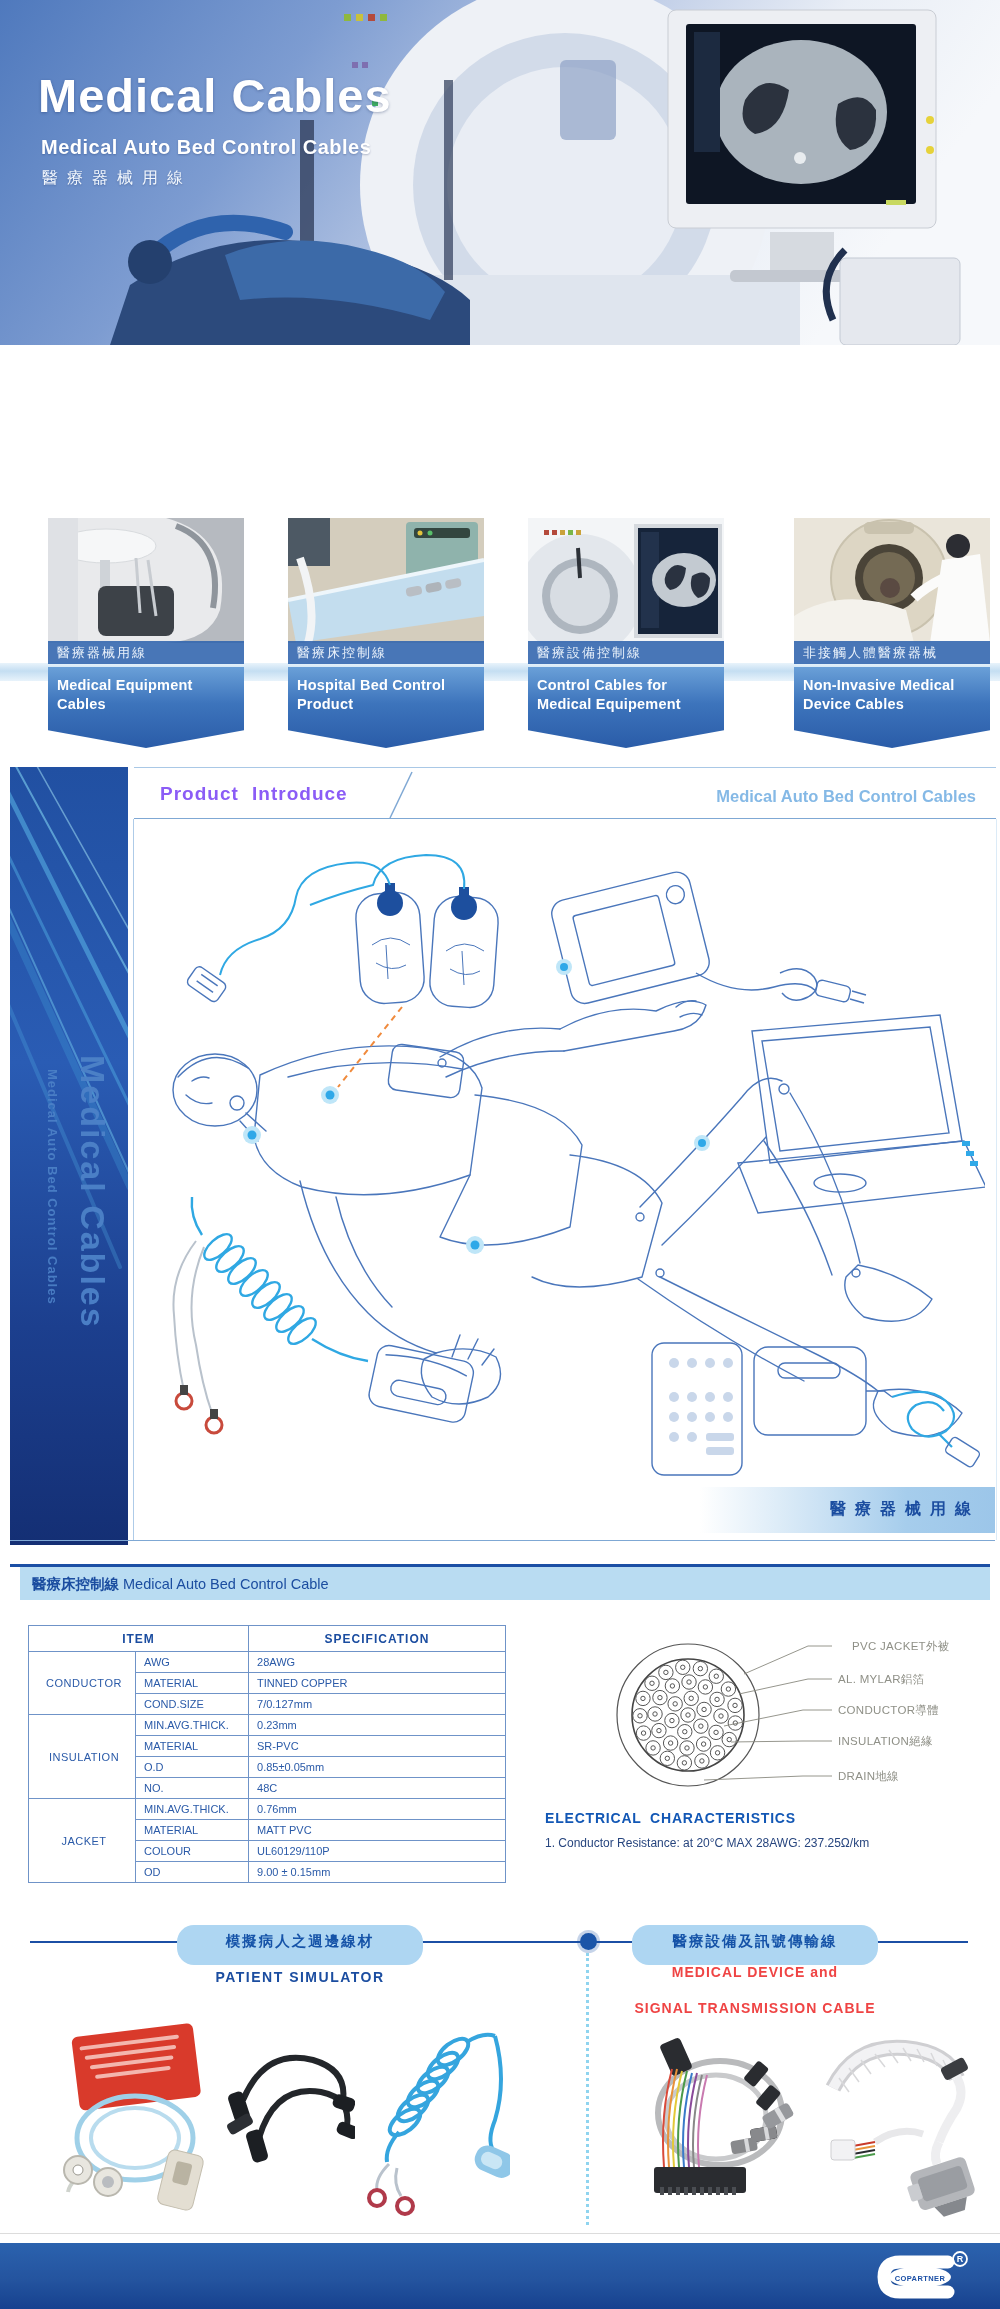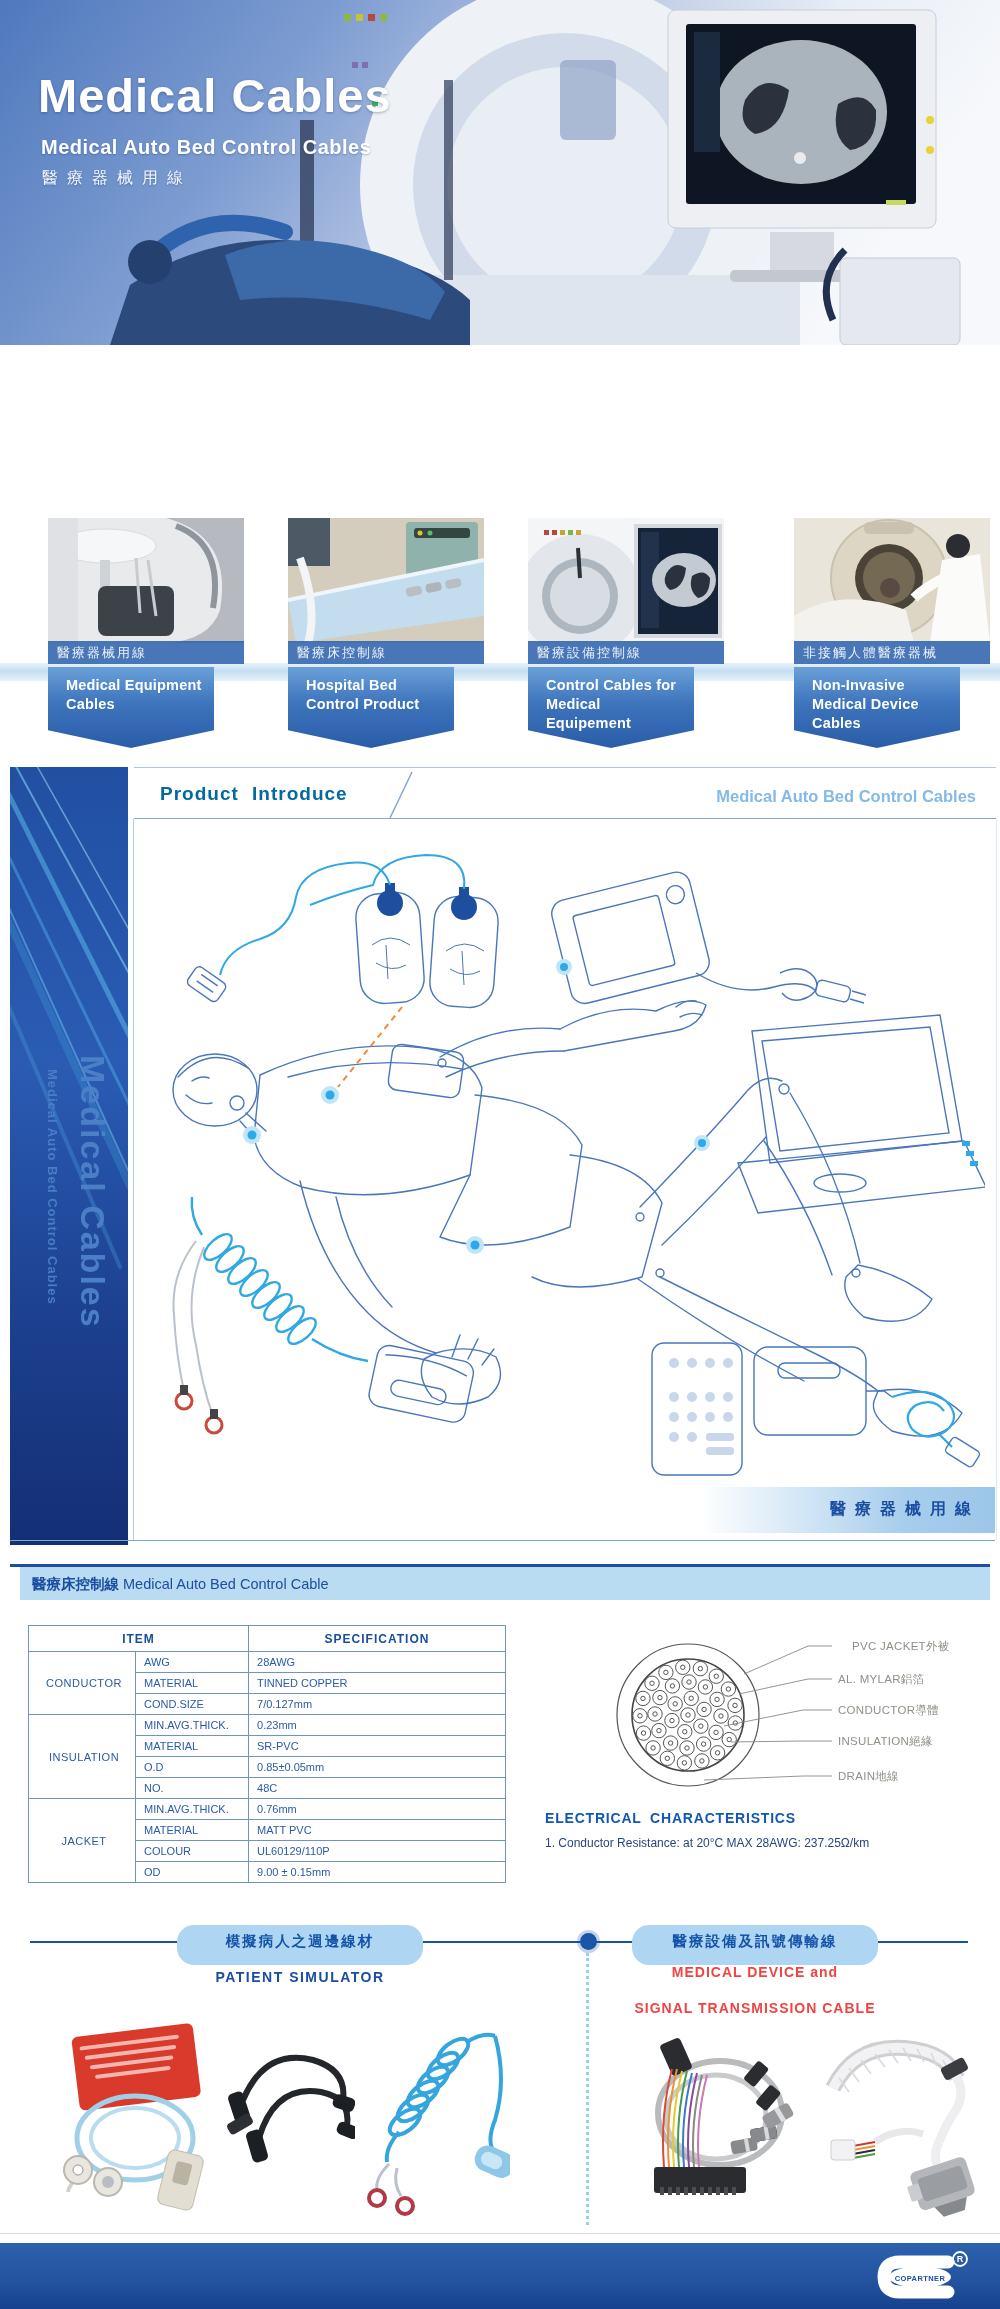--- a/index.html
+++ b/index.html
@@ -16,30 +16,30 @@
   #hero-zh{left:42px;top:168px;color:#f2f7fd;font-size:16px;letter-spacing:9px;
            text-shadow:0 1px 2px rgba(20,40,90,.3);}
 
   
   #cards-stripe{left:0;top:663px;width:1000px;height:18px;
     background:linear-gradient(180deg,#e8f3fb 0%,#c4def2 45%,#e8f3fb 100%);}
   .card{width:196px;top:518px;height:230px;}
   .card-photo{position:absolute;left:0;top:0;width:196px;height:125px;overflow:hidden;background:#e8eaec;}
   .card-zh{position:absolute;left:0;top:123px;width:196px;height:23px;background:rgba(47,99,173,.88);
            color:#eaf2fb;font-size:13px;letter-spacing:2px;line-height:23px;padding-left:9px;box-sizing:border-box;}
-  .card-en{position:absolute;left:0;top:149px;width:166px;height:81px;
+  .card-en{position:absolute;left:0;top:149px;width:196px;height:81px;
            background:linear-gradient(180deg,#6aa0d8 0%,#3d74bc 45%,#2a5ca8 100%);
            clip-path:polygon(0 0,100% 0,100% 78%,50% 100%,0 78%);
            color:#ffffff;font-size:14.5px;font-weight:600;line-height:1.3;
-           padding:9px 8px 0 18px;box-sizing:border-box;letter-spacing:.2px;}
+           padding:9px 8px 0 9px;box-sizing:border-box;letter-spacing:.2px;}
 
   
   #pi-topline{left:134px;top:767px;width:862px;height:1px;background:#a9c8e6;}
   #pi-botline{left:134px;top:818px;width:862px;height:1px;background:#7fa8d4;}
-  #pi-title{left:160px;top:783px;color:#0369a1;font-size:19px;font-weight:700;letter-spacing:1px;word-spacing:7px;}
+  #pi-title{left:160px;top:783px;color:#8b5cf6;font-size:19px;font-weight:700;letter-spacing:1px;word-spacing:7px;}
   #pi-right{left:556px;top:787px;width:420px;text-align:right;color:#85b9e6;font-size:16.5px;font-weight:600;}
   #pi-slash{left:382px;top:770px;width:40px;height:50px;}
 
   
   #side-panel{left:10px;top:767px;width:118px;height:778px;
     background:linear-gradient(180deg,#2150a2 0%,#2a5cb4 38%,#1c3f8e 72%,#142f74 100%);overflow:hidden;}
   #side-title{position:absolute;right:16px;top:288px;writing-mode:vertical-rl;
     color:#4d82c8;font-size:34px;font-weight:700;letter-spacing:2px;opacity:.95;}
   #side-sub{position:absolute;right:68px;top:302px;writing-mode:vertical-rl;
     color:#4d82c8;font-size:13px;font-weight:600;letter-spacing:1px;opacity:.9;}

